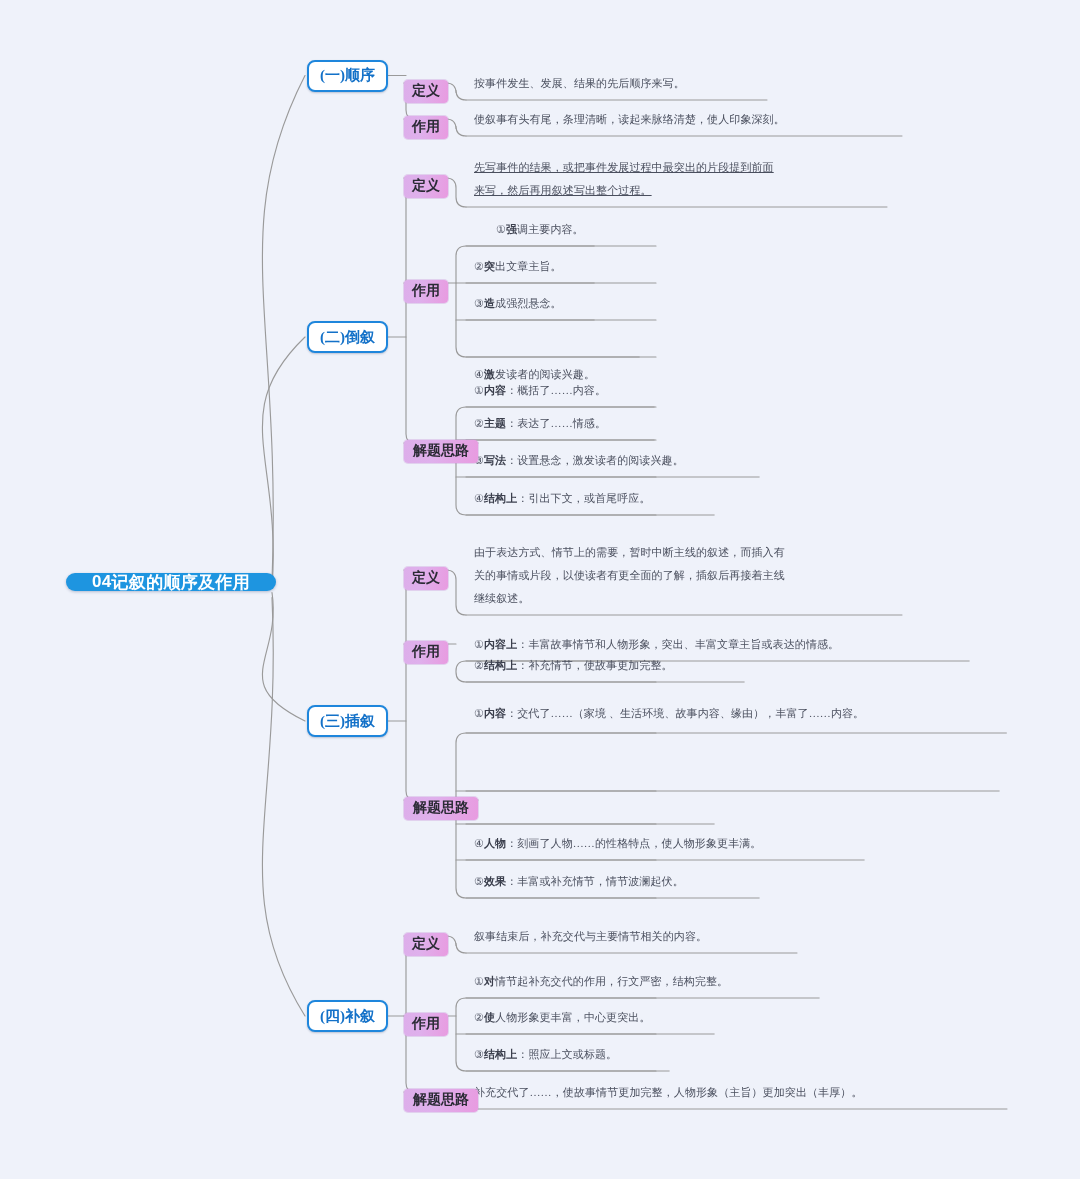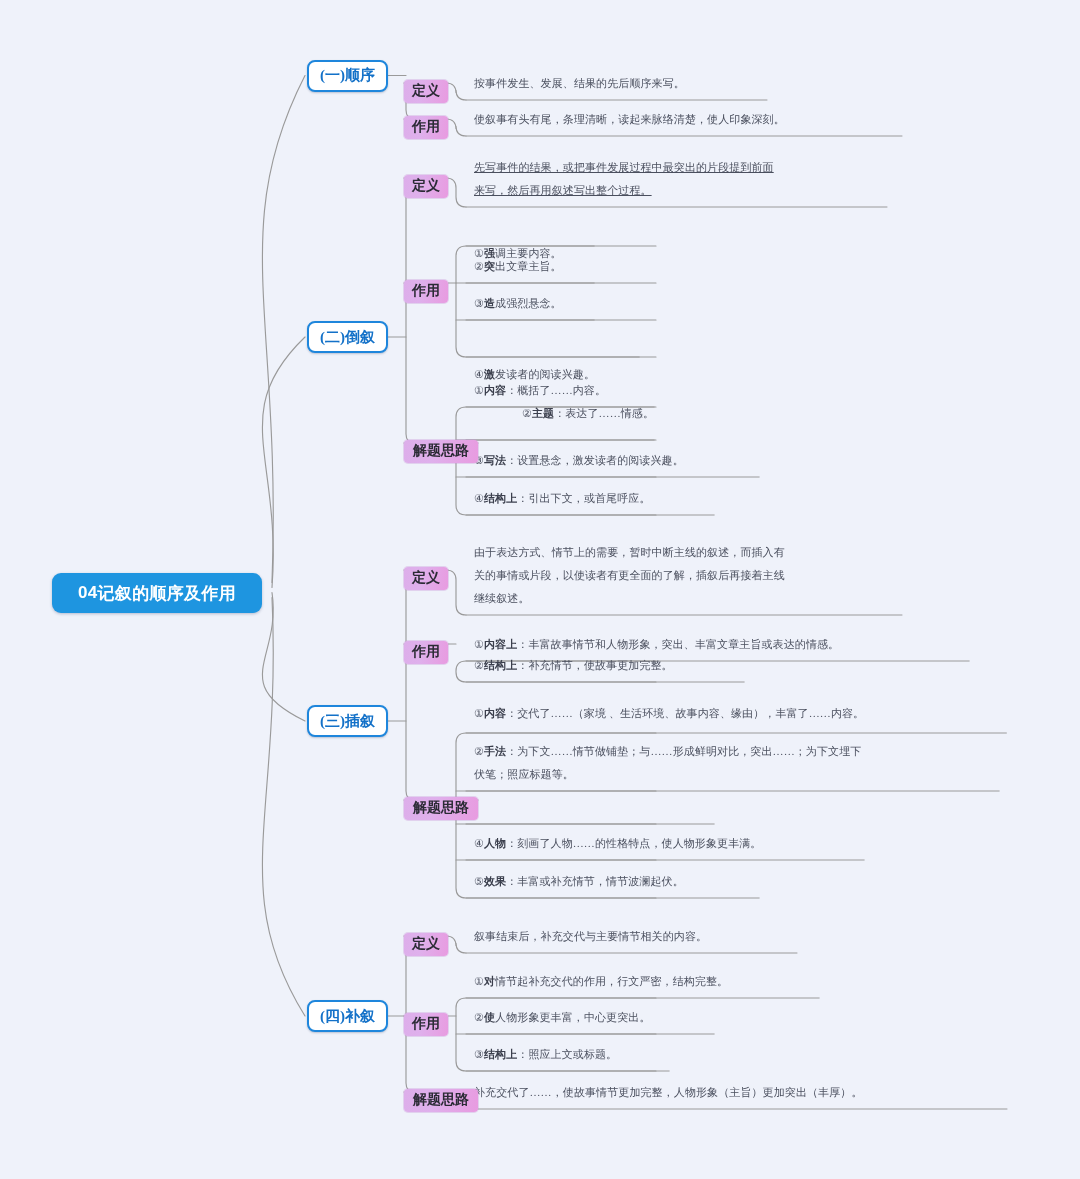--- a/index.html
+++ b/index.html
@@ -157,64 +157,62 @@
       <path d="M 466 953 L 797 953" fill="none" stroke="#9a9a9a" stroke-width="1" stroke-linecap="round"></path>
       <path d="M 656 998 L 466 998 Q 456 998 456 1008 L 456 1061 Q 456 1071 466 1071 L 656 1071" fill="none" stroke="#9a9a9a" stroke-width="1.15" stroke-linecap="round"></path>
       <path d="M 448 1016 L 456 1016" fill="none" stroke="#9a9a9a" stroke-width="1.15" stroke-linecap="round"></path>
       <path d="M 456 1034 L 656 1034" fill="none" stroke="#9a9a9a" stroke-width="1.15" stroke-linecap="round"></path>
       <path d="M 466 998 L 819.2 998" fill="none" stroke="#9a9a9a" stroke-width="1" stroke-linecap="round"></path>
       <path d="M 466 1034 L 714.2 1034" fill="none" stroke="#9a9a9a" stroke-width="1" stroke-linecap="round"></path>
       <path d="M 466 1071 L 669.2 1071" fill="none" stroke="#9a9a9a" stroke-width="1" stroke-linecap="round"></path>
       <path d="M 478 1092 L 446 1092 Q 456 1092 456 1102 L 456 1099 Q 456 1109 466 1109" fill="none" stroke="#9a9a9a" stroke-width="1.15" stroke-linecap="round"></path>
       <path d="M 466 1109 L 1007 1109" fill="none" stroke="#9a9a9a" stroke-width="1" stroke-linecap="round"></path>
     </svg>
-<div class="root-node" style="left: 52px; top: 573px; width: 210px; height: 40px;">
+<div class="root-node" style="left: 66px; top: 573px; width: 210px; height: 18px;">
       <span class="num">04</span>
       <span>记叙的顺序及作用</span>
     </div>
     <div class="branch-node" style="left: 307px; top: 59.5px; width: 81px; height: 32px;">
       <span class="idx">(一)</span>
       <span>顺序</span>
     </div>
     <div class="cat-label" style="left: 404px; top: 71.5px; width: 44px;">定义</div>
     <div class="leaf-text" style="left: 474px; top: 72px;">按事件发生、发展、结果的先后顺序来写。</div>
     <div class="cat-label" style="left: 404px; top: 107.5px; width: 44px;">作用</div>
     <div class="leaf-text" style="left: 474px; top: 108px;">使叙事有头有尾，条理清晰，读起来脉络清楚，使人印象深刻。</div>
     <div class="branch-node" style="left: 307px; top: 321px; width: 81px; height: 32px;">
       <span class="idx">(二)</span>
       <span>倒叙</span>
     </div>
     <div class="cat-label" style="left: 404px; top: 166.5px; width: 44px;">定义</div>
     <div class="leaf-text" style="left: 474px; top: 156px; text-decoration: underline;">先写事件的结果，或把事件发展过程中最突出的片段提到前面
 来写，然后再用叙述写出整个过程。</div>
     <div class="cat-label" style="left: 404px; top: 271.5px; width: 44px;">作用</div>
-    <div class="leaf-text" style="left: 474px; top: 218px; margin-top: 24px;"><span>①</span><b>强</b><span>调主要内容。</span></div>
+    <div class="leaf-text" style="left: 496px; top: 218px;"><span>①</span><b>强</b><span>调主要内容。</span></div>
     <div class="leaf-text" style="left: 474px; top: 255px;"><span>②</span><b>突</b><span>出文章主旨。</span></div>
     <div class="leaf-text" style="left: 474px; top: 292px;"><span>③</span><b>造</b><span>成强烈悬念。</span></div>
     <div class="leaf-text" style="left: 474px; top: 329px; margin-top: 34px;"><span>④</span><b>激</b><span>发读者的阅读兴趣。</span></div>
     <div class="cat-label" style="left: 404px; top: 431.5px; width: 74px;">解题思路</div>
     <div class="leaf-text" style="left: 474px; top: 379px;"><span>①</span><b>内容</b><span>：概括了……内容。</span></div>
-    <div class="leaf-text" style="left: 474px; top: 402px; margin-left: 48px;"><span>②</span><b>主题</b><span>：表达了……情感。</span></div>
+    <div class="leaf-text" style="left: 474px; top: 412px;"><span>②</span><b>主题</b><span>：表达了……情感。</span></div>
     <div class="leaf-text" style="left: 474px; top: 449px;"><span>③</span><b>写法</b><span>：设置悬念，激发读者的阅读兴趣。</span></div>
     <div class="leaf-text" style="left: 474px; top: 487px;"><span>④</span><b>结构上</b><span>：引出下文，或首尾呼应。</span></div>
     <div class="branch-node" style="left: 307px; top: 705px; width: 81px; height: 32px;">
       <span class="idx">(三)</span>
       <span>插叙</span>
     </div>
     <div class="cat-label" style="left: 404px; top: 558.5px; width: 44px;">定义</div>
     <div class="leaf-text" style="left: 474px; top: 541px;">由于表达方式、情节上的需要，暂时中断主线的叙述，而插入有
 关的事情或片段，以使读者有更全面的了解，插叙后再接着主线
 继续叙述。</div>
     <div class="cat-label" style="left: 404px; top: 632.5px; width: 44px;">作用</div>
     <div class="leaf-text" style="left: 474px; top: 633px;"><span>①</span><b>内容上</b><span>：丰富故事情节和人物形象，突出、丰富文章主旨或表达的情感。</span></div>
     <div class="leaf-text" style="left: 474px; top: 654px;"><span>②</span><b>结构上</b><span>：补充情节，使故事更加完整。</span></div>
     <div class="cat-label" style="left: 404px; top: 788.5px; width: 74px;">解题思路</div>
     <div class="leaf-text" style="left: 474px; top: 702px; text-align: center;"><span>①</span><b>内容</b><span>：交代了……（家境 、生活环境、故事内容、缘由），丰富了……内容。</span></div>
-    <div class="leaf-text" style="left: 474px; top: 740px;"><span>②</span><b>手法</b><span>：为下文……情节做铺垫；与……形成鲜明对比，突出……；为下文埋下
-伏笔；照应标题等。</span></div>
     <div class="leaf-text" style="left: 474px; top: 832px;"><span>④</span><b>人物</b><span>：刻画了人物……的性格特点，使人物形象更丰满。</span></div>
     <div class="leaf-text" style="left: 474px; top: 870px;"><span>⑤</span><b>效果</b><span>：丰富或补充情节，情节波澜起伏。</span></div>
     <div class="branch-node" style="left: 307px; top: 1000px; width: 81px; height: 32px;">
       <span class="idx">(四)</span>
       <span>补叙</span>
     </div>
     <div class="cat-label" style="left: 404px; top: 924.5px; width: 44px;">定义</div>
     <div class="leaf-text" style="left: 474px; top: 925px;">叙事结束后，补充交代与主要情节相关的内容。</div>
     <div class="cat-label" style="left: 404px; top: 1004.5px; width: 44px;">作用</div>
     <div class="leaf-text" style="left: 474px; top: 1006px;"><span>②</span><b>使</b><span>人物形象更丰富，中心更突出。</span></div>

